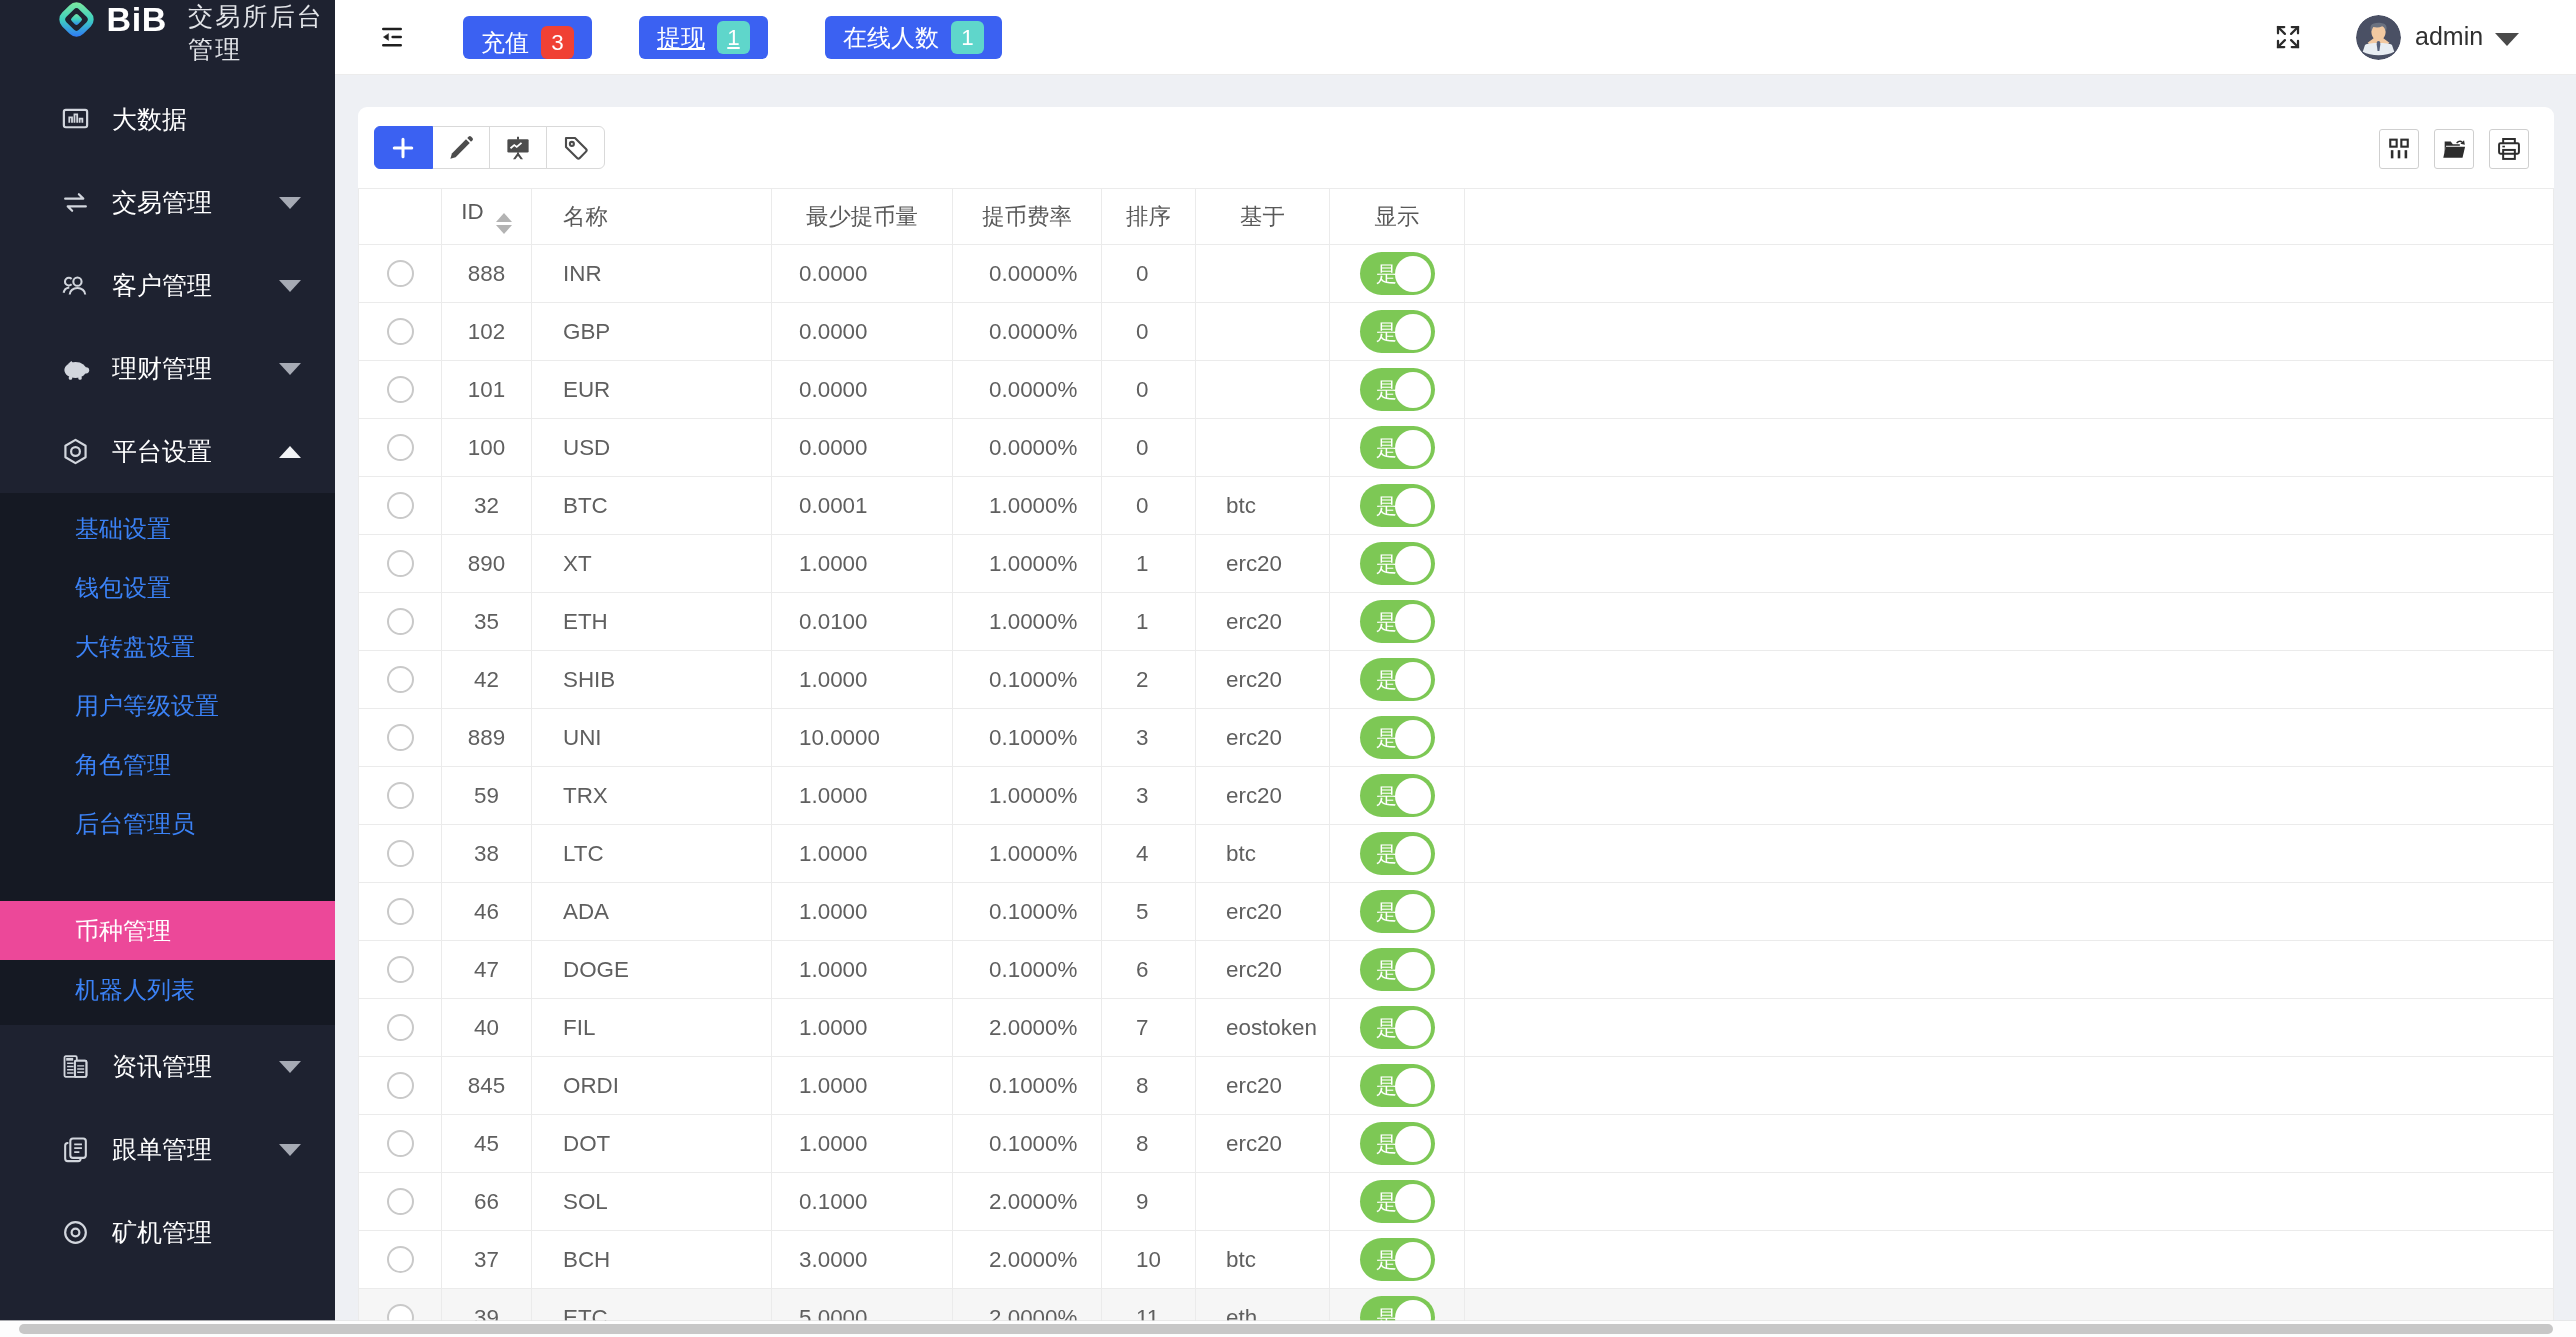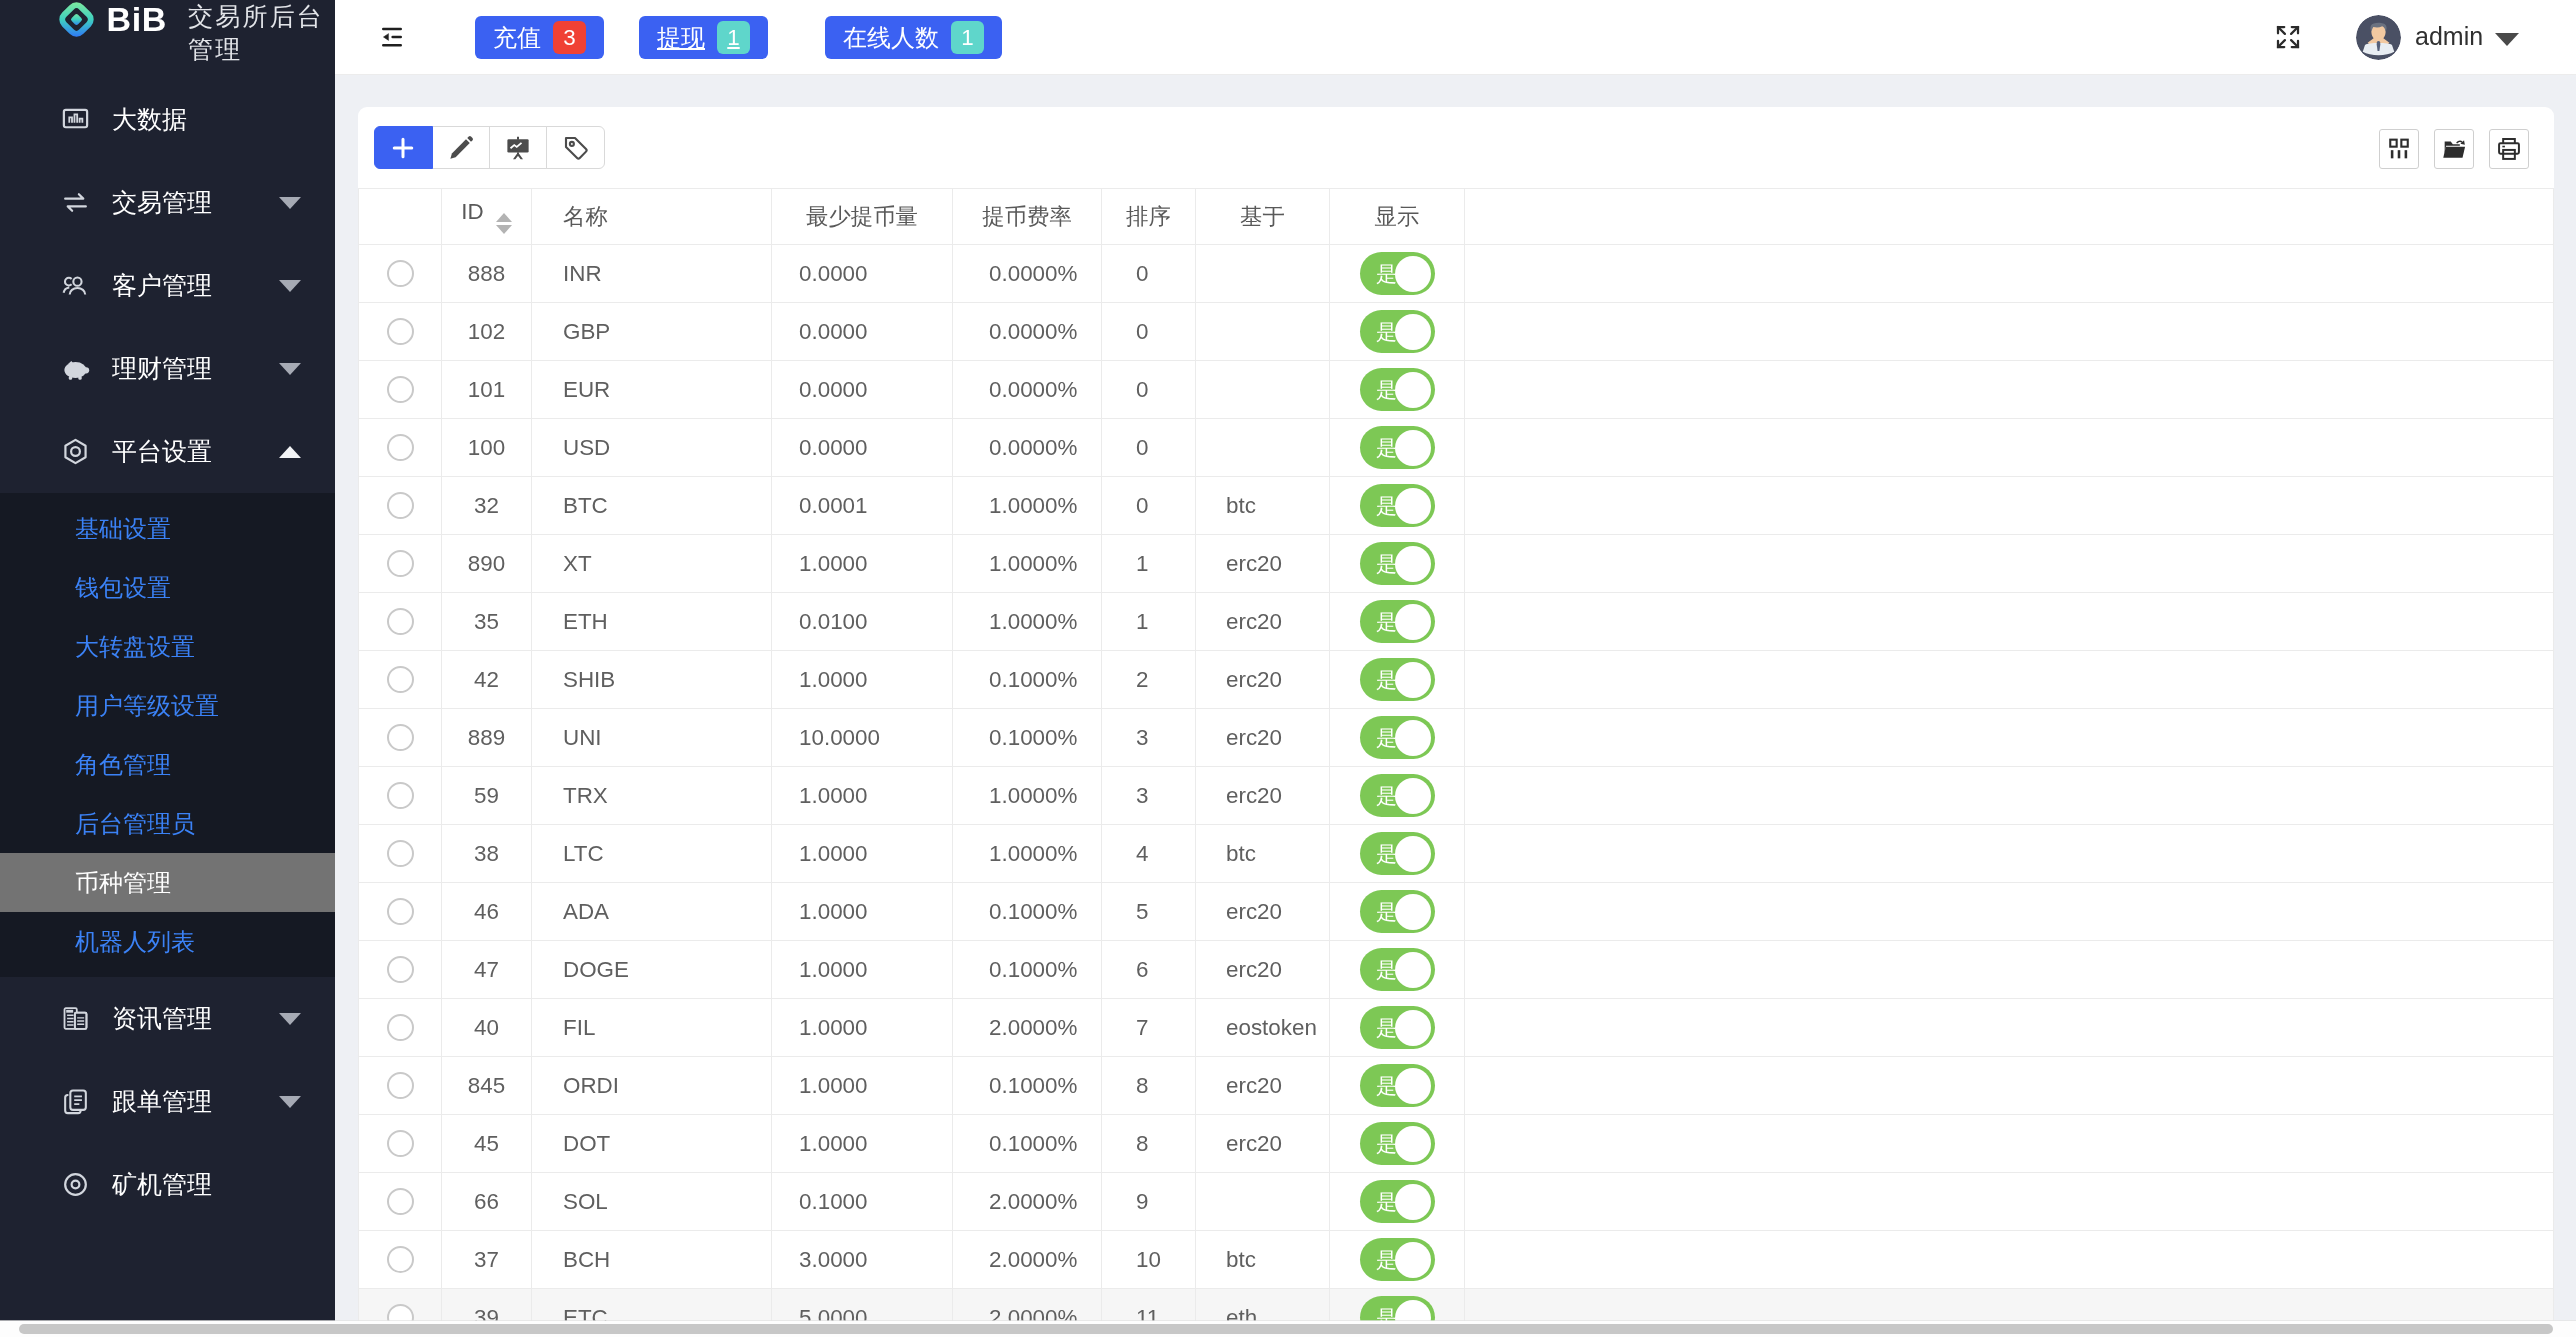--- a/index.html
+++ b/index.html
@@ -31,21 +31,21 @@
   .mi-icon { width:31px; height:31px; margin-right:21px; color:#d2d6dd; flex:0 0 auto;
     display:flex; align-items:center; justify-content:center; }
   .mi-icon svg { width:31px; height:31px; }
   .mi-label { flex:1; }
   .m-caret { width:0; height:0;
     border-left:11.2px solid transparent; border-right:11.2px solid transparent;
     border-top:12.7px solid #a6aab4; margin-left:15px; }
   .m-caret.up { border-top:none; border-bottom:12.7px solid #f2f3f5; }
   .submenu { background:#151923; padding:6px 0; }
   .submenu .menu-item { height:59px; padding-left:75px; font-size:24px; color:#3b82f6; }
-  .submenu .menu-item.active { background:#737373; color:#fff; }
+  .submenu .menu-item.active { background:#ec4899; color:#fff;margin-top:48px; }
 
   
   .topbar {
     position:absolute; left:335px; top:0; width:2241px; height:75px;
     background:#fff; border-bottom:0.7px solid #ececec; z-index:3;
   }
   .fold-btn { position:absolute; left:42px; top:22.4px; width:30px; height:30px; color:#1f1f1f; cursor:pointer; }
   .fold-btn svg { width:30px; height:30px; }
   .tb-btn {
     position:absolute; top:16.4px; height:43px; border-radius:6px;
@@ -263,21 +263,21 @@
 </div>
 
 <div class="topbar">
   <span class="fold-btn">
       <svg viewBox="0 0 24 24" fill="none" stroke="currentColor" stroke-width="2" stroke-linecap="round">
         <path d="M5 5.5h14M5 18.5h14M12.5 12H19"></path>
         <path d="M9 9.5L5.2 12 9 14.5z" fill="currentColor" stroke-width="0.5"></path>
       </svg>
     </span>
   <div id="stat-buttons">
-      <div class="tb-btn" style="left: 140px;">
+      <div class="tb-btn" style="left: 128px; align-items: flex-end;">
         <span>充值</span>
         <span class="tb-badge" style="background: rgb(240, 65, 52);">3</span>
       </div>
       <div class="tb-btn" style="left: 304px; text-decoration: underline;">
         <span>提现</span>
         <span class="tb-badge" style="background: rgb(95, 214, 203);">1</span>
       </div>
       <div class="tb-btn" style="left: 490px;">
         <span>在线人数</span>
         <span class="tb-badge" style="background: rgb(95, 214, 203);">1</span>

